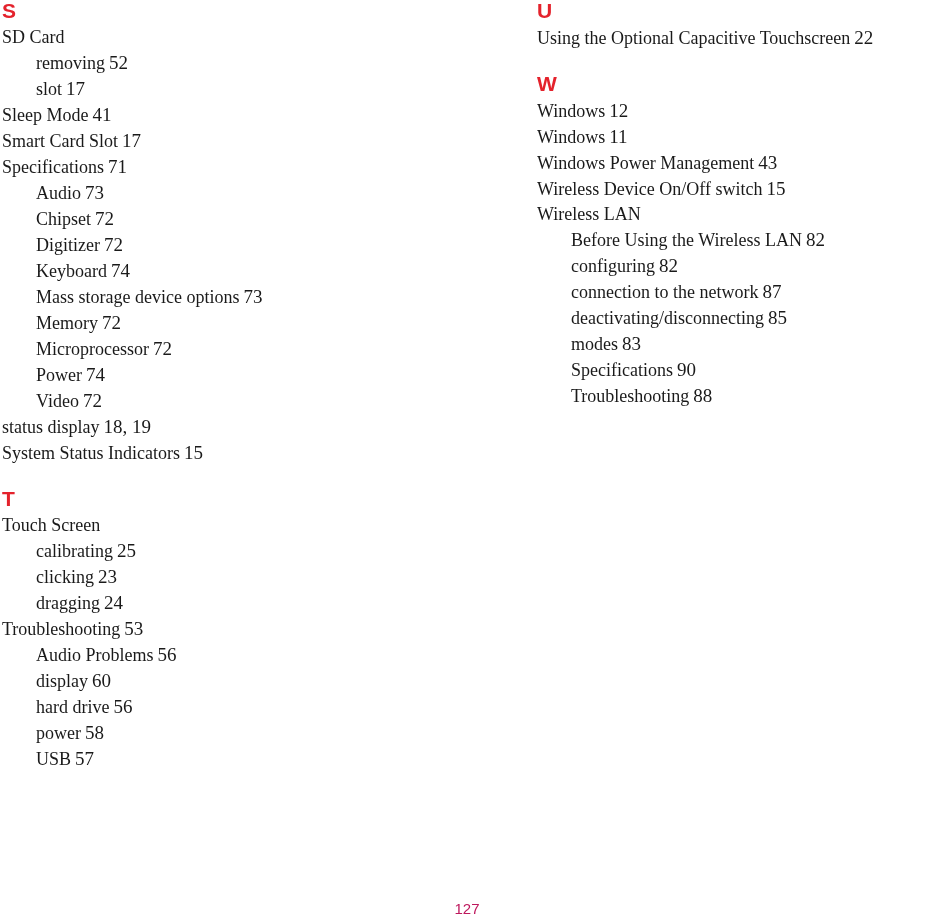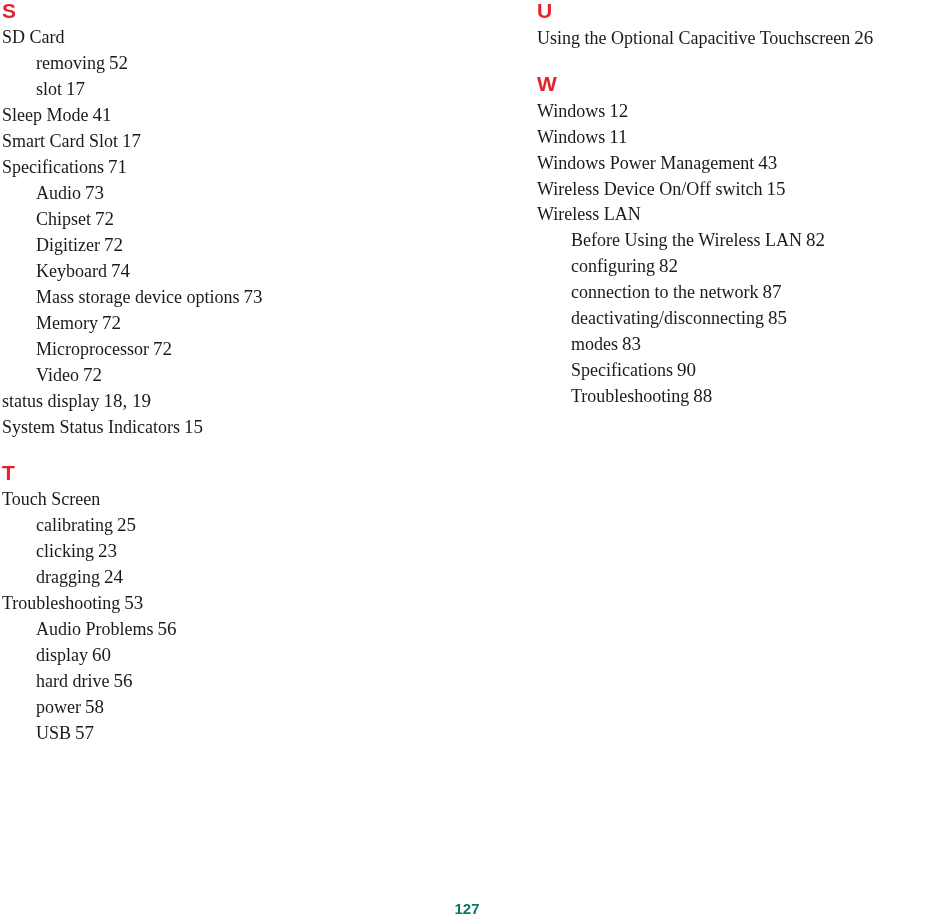--- a/index.html
+++ b/index.html
@@ -86,24 +86,24 @@
   }
 
   
   .folio {
     position: absolute;
     left: 0;
     top: 900px;
     width: 934px;
     text-align: center;
     font-family: "Liberation Sans", "DejaVu Sans", sans-serif;
-    font-weight: bold;
+    font-weight: normal;
     font-size: 15px;
     line-height: 18px;
-    color: #0f766e;
+    color: #be185d;
   }
 </style>
 </head>
 <body>
 
 <div class="page">
 
   <div class="columns">
     <div class="column left">
         <div class="section">
@@ -115,20 +115,21 @@
             <li class="entry level-1"><span class="entry-label">Sleep Mode</span><span class="entry-pages">41</span></li>
             <li class="entry level-1"><span class="entry-label">Smart Card Slot</span><span class="entry-pages">17</span></li>
             <li class="entry level-1"><span class="entry-label">Specifications</span><span class="entry-pages">71</span></li>
             <li class="entry level-2"><span class="entry-label">Audio</span><span class="entry-pages">73</span></li>
             <li class="entry level-2"><span class="entry-label">Chipset</span><span class="entry-pages">72</span></li>
             <li class="entry level-2"><span class="entry-label">Digitizer</span><span class="entry-pages">72</span></li>
             <li class="entry level-2"><span class="entry-label">Keyboard</span><span class="entry-pages">74</span></li>
             <li class="entry level-2"><span class="entry-label">Mass storage device options</span><span class="entry-pages">73</span></li>
             <li class="entry level-2"><span class="entry-label">Memory</span><span class="entry-pages">72</span></li>
             <li class="entry level-2"><span class="entry-label">Microprocessor</span><span class="entry-pages">72</span></li>
+            <li class="entry level-2"><span class="entry-label">Power</span><span class="entry-pages">74</span></li>
             <li class="entry level-2"><span class="entry-label">Video</span><span class="entry-pages">72</span></li>
             <li class="entry level-1"><span class="entry-label">status display</span><span class="entry-pages">18, 19</span></li>
             <li class="entry level-1"><span class="entry-label">System Status Indicators</span><span class="entry-pages">15</span></li>
           </ul>
         </div>
         <div class="section">
           <div class="section-heading">T</div>
           <ul class="entry-list">
             <li class="entry level-1"><span class="entry-label">Touch Screen</span></li>
             <li class="entry level-2"><span class="entry-label">calibrating</span><span class="entry-pages">25</span></li>
@@ -140,21 +141,21 @@
             <li class="entry level-2"><span class="entry-label">hard drive</span><span class="entry-pages">56</span></li>
             <li class="entry level-2"><span class="entry-label">power</span><span class="entry-pages">58</span></li>
             <li class="entry level-2"><span class="entry-label">USB</span><span class="entry-pages">57</span></li>
           </ul>
         </div>
       </div>
     <div class="column right">
         <div class="section">
           <div class="section-heading">U</div>
           <ul class="entry-list">
-            <li class="entry level-1"><span class="entry-label">Using the Optional Capacitive Touchscreen</span><span class="entry-pages">26</span></li>
+            <li class="entry level-1"><span class="entry-label">Using the Optional Capacitive Touchscreen</span><span class="entry-pages">22</span></li>
           </ul>
         </div>
         <div class="section">
           <div class="section-heading">W</div>
           <ul class="entry-list">
             <li class="entry level-1"><span class="entry-label">Windows</span><span class="entry-pages">12</span></li>
             <li class="entry level-1"><span class="entry-label">Windows</span><span class="entry-pages">11</span></li>
             <li class="entry level-1"><span class="entry-label">Windows Power Management</span><span class="entry-pages">43</span></li>
             <li class="entry level-1"><span class="entry-label">Wireless Device On/Off switch</span><span class="entry-pages">15</span></li>
             <li class="entry level-1"><span class="entry-label">Wireless LAN</span></li>

